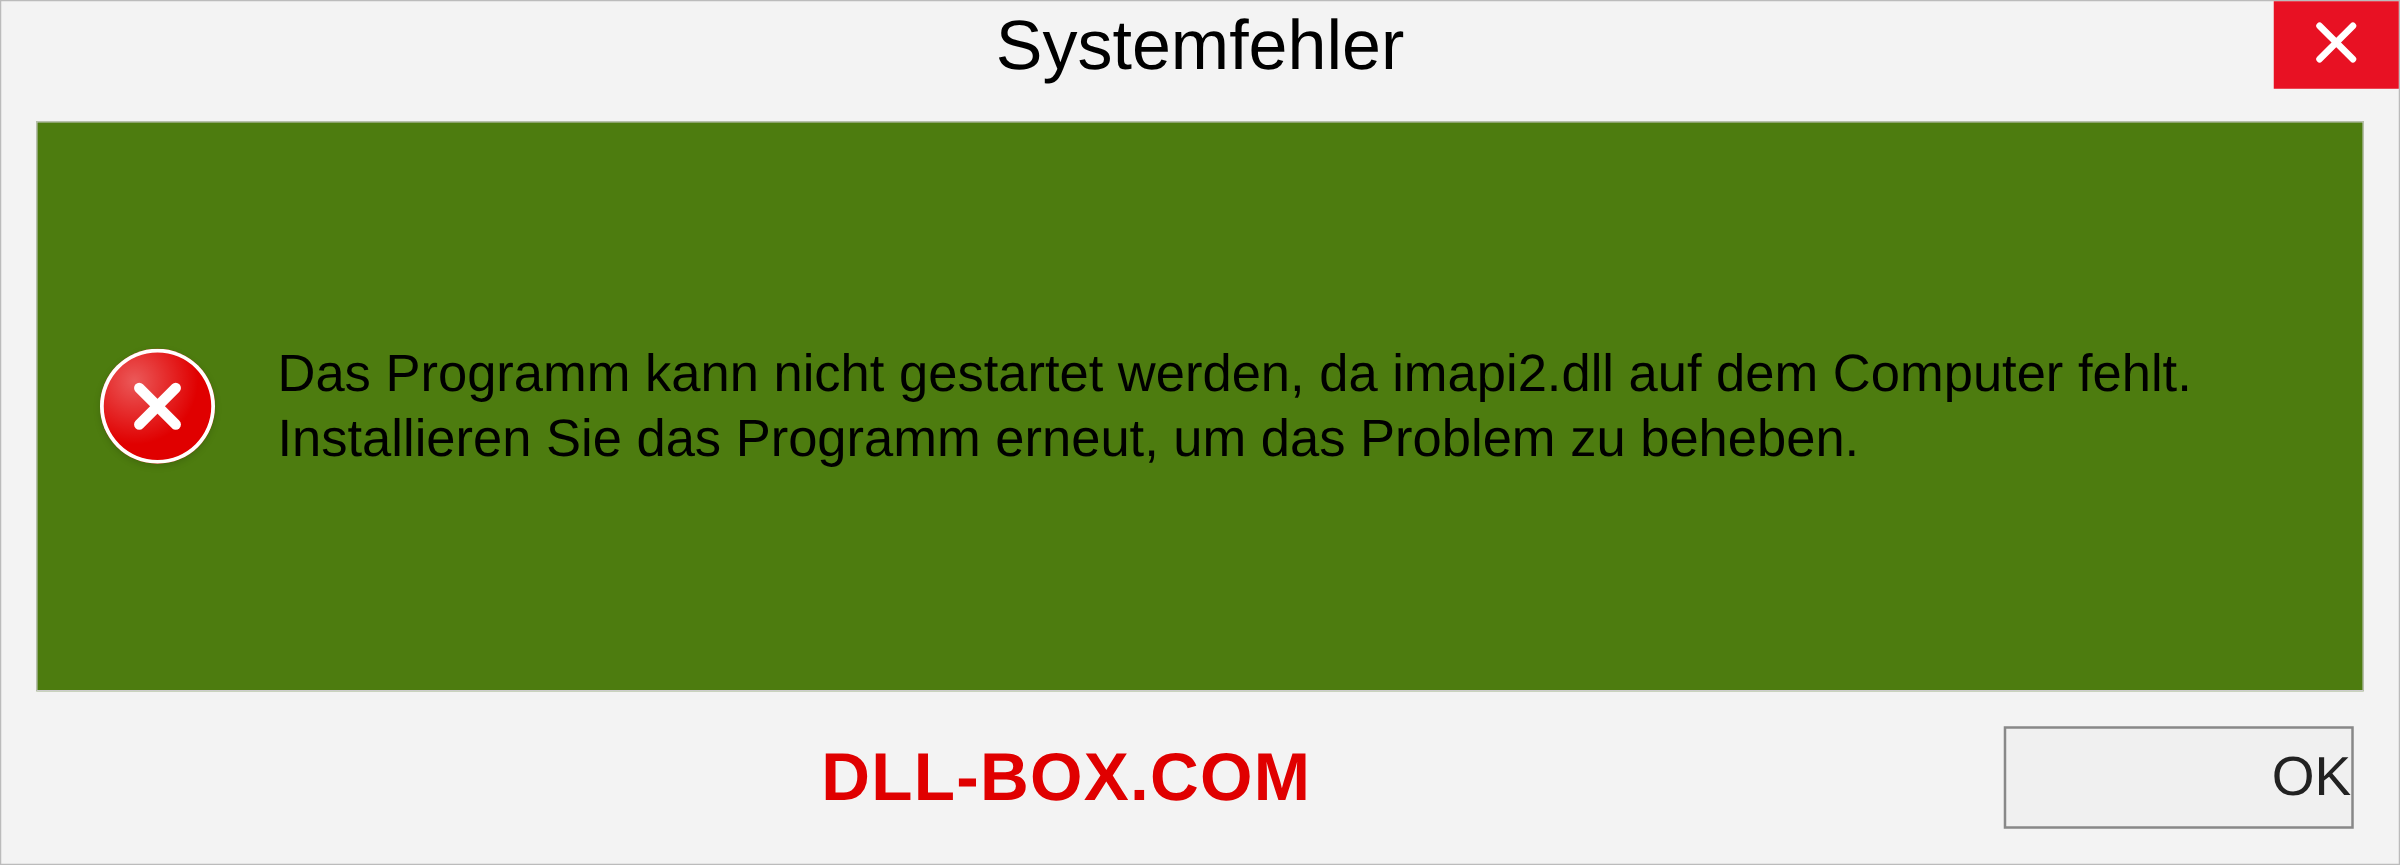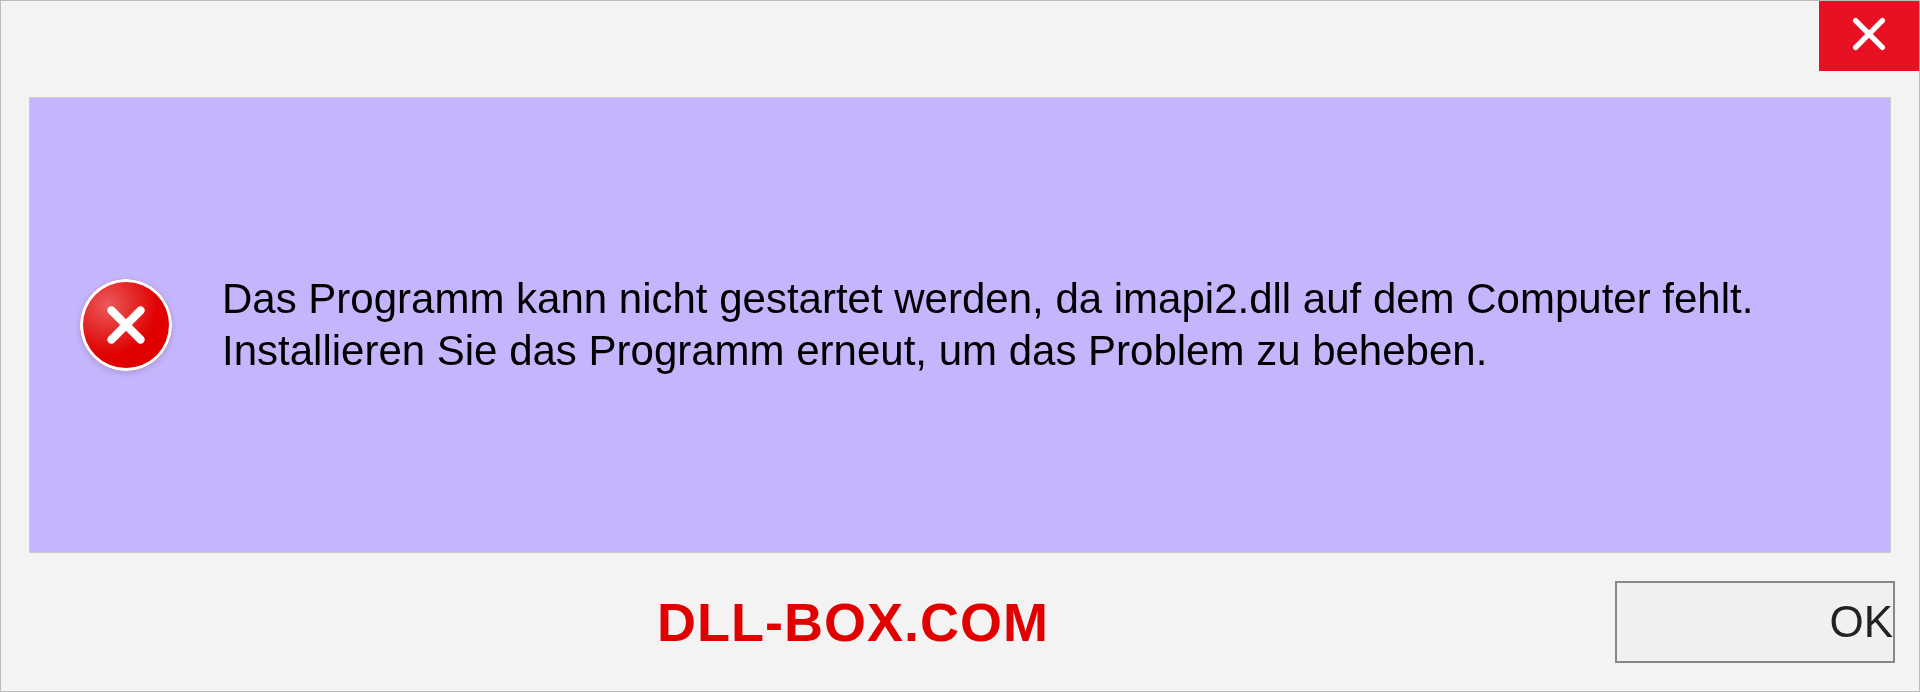--- a/index.html
+++ b/index.html
@@ -50,21 +50,21 @@
       justify-content: center;
       cursor: pointer;
       margin-left: auto;
     }
     .close-btn svg {
       width: 40px;
       height: 40px;
     }
     .content-area {
       margin: 18px 28px 0 28px;
-      background: #c4b5fd;
+      background: #4d7c0f;
       border: 1px solid #ccc;
       flex: 1;
       display: flex;
       align-items: center;
       padding: 60px 50px;
       gap: 50px;
     }
     .error-icon-circle {
       width: 92px;
       height: 92px;
@@ -93,21 +93,21 @@
     .message-text {
       font-size: 42px;
       color: #000;
       line-height: 1.25;
       font-weight: 400;
     }
     .footer {
       display: flex;
       align-items: center;
       justify-content: flex-end;
-      padding: 28px 24px 28px 36px;
+      padding: 28px 36px 28px 36px;
       gap: 48px;
     }
     .watermark {
       font-size: 54px;
       font-weight: 900;
       color: #e00000;
       letter-spacing: 1px;
       margin-right: auto;
       margin-left: 620px;
       font-family: Arial, sans-serif;
@@ -125,20 +125,21 @@
       justify-content: flex-end;
       font-family: inherit;
     }
   </style>
 </head>
 <body>
 
 <div class="dialog">
 
   <div class="titlebar">
+    <div class="title-text">Systemfehler</div>
     <div class="close-btn">
       <span>
         <svg viewBox="0 0 24 24" fill="none" stroke="#fff" stroke-width="3.2" stroke-linecap="round">
           <line x1="4" y1="4" x2="20" y2="20"></line>
           <line x1="20" y1="4" x2="4" y2="20"></line>
         </svg>
       </span>
     </div>
   </div>
 

